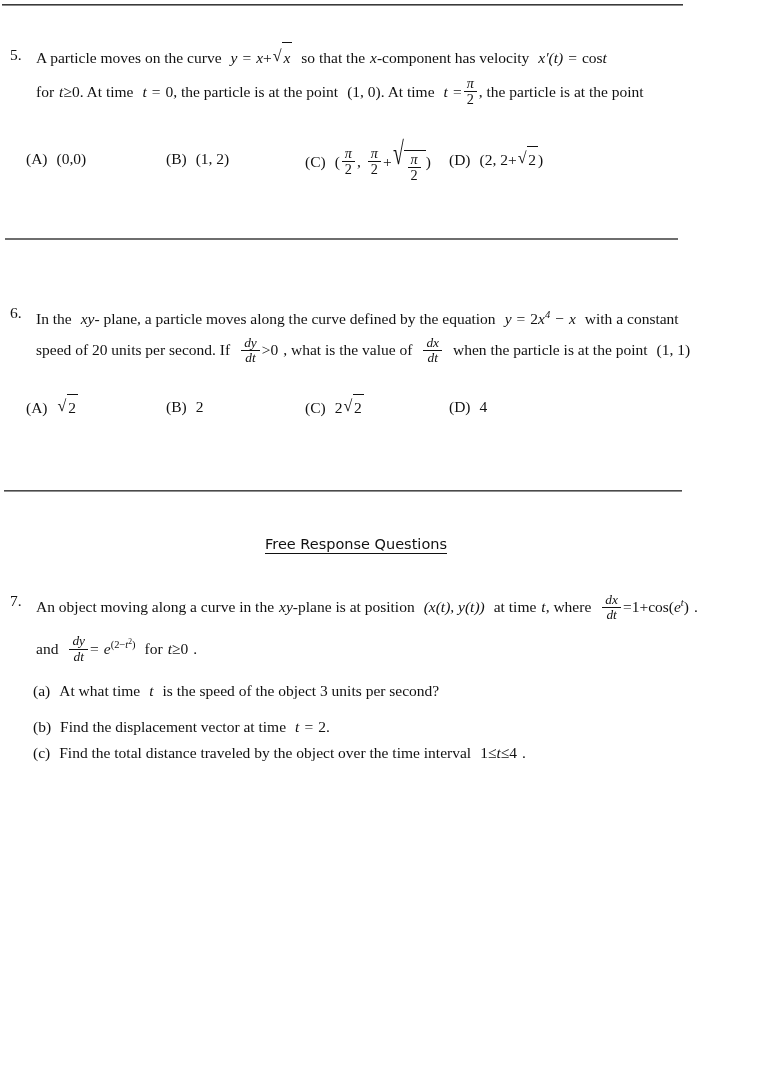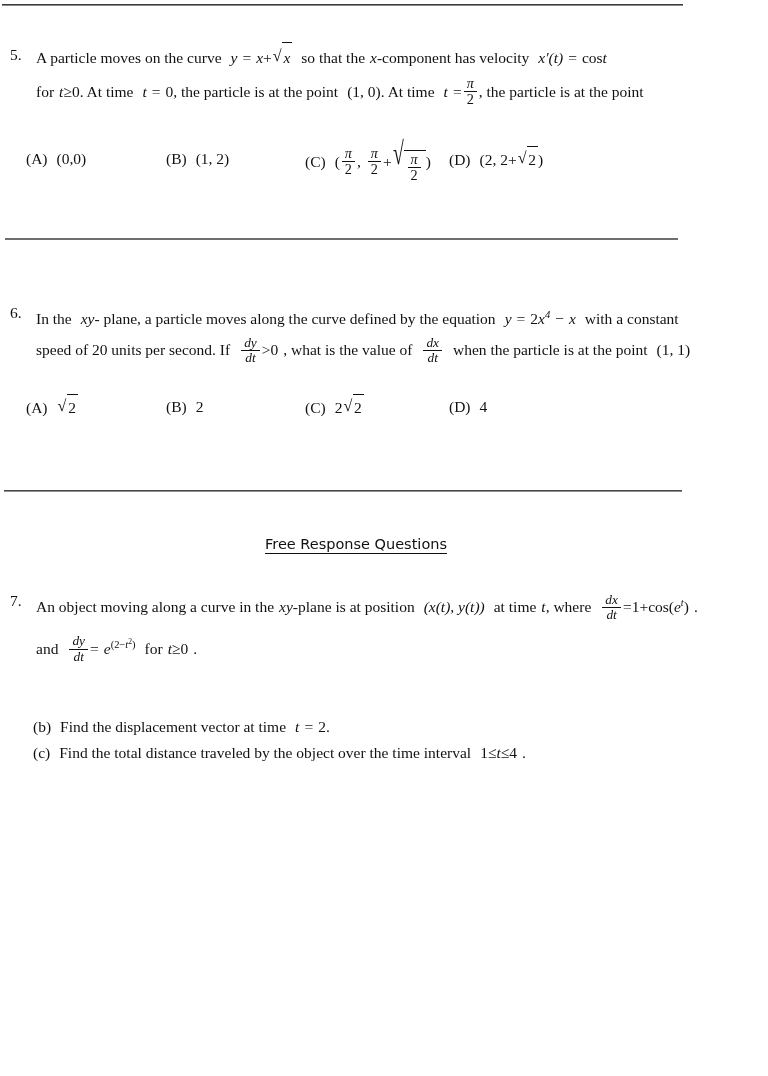--- a/index.html
+++ b/index.html
@@ -300,20 +300,23 @@
     <div class="q-row">
       <div class="q-num"></div>
       <div class="q-body">
         <span class="q-line">
           <span>and</span><span class="spw"></span><span class="frac small"><span class="num math"><span>d</span><span>y</span></span><span class="den math"><span>d</span><span>t</span></span></span><span class="mathup">=</span><span class="sp"></span><span class="math">e</span><sup class="exp"><span class="mathup">(2</span><span class="mathup">−</span><span>t</span><span style="font-size:0.72em;vertical-align:0.5em;" class="mathup">2</span><span class="mathup">)</span></sup><span class="spw"></span><span>for</span><span class="sp"></span><span class="math">t</span><span class="mathup">≥</span><span class="mathup">0</span><span class="sp"></span><span class="mathup">.</span>
         </span>
       </div>
     </div>
   </div>
 
+  <div class="fr-part" style="top:678px;">
+    <span class="mathup">(a)</span><span class="spw"></span><span>At what time</span><span class="spw"></span><span class="math">t</span><span class="spw"></span><span>is the speed of the object 3 units per second?</span>
+  </div>
 
   <div class="fr-part" style="top:714px;">
     <span class="mathup">(b)</span><span class="spw"></span><span>Find the displacement vector at time</span><span class="spw"></span><span class="math">t</span><span class="sp"></span><span class="mathup">=</span><span class="sp"></span><span class="mathup">2</span><span class="mathup">.</span>
   </div>
 
   <div class="fr-part" style="top:740px;">
     <span class="mathup">(c)</span><span class="spw"></span><span>Find the total distance traveled by the object over the time interval</span><span class="spw"></span><span class="mathup">1</span><span class="mathup">≤</span><span class="math">t</span><span class="mathup">≤</span><span class="mathup">4</span><span class="sp"></span><span class="mathup">.</span>
   </div>
 
 

